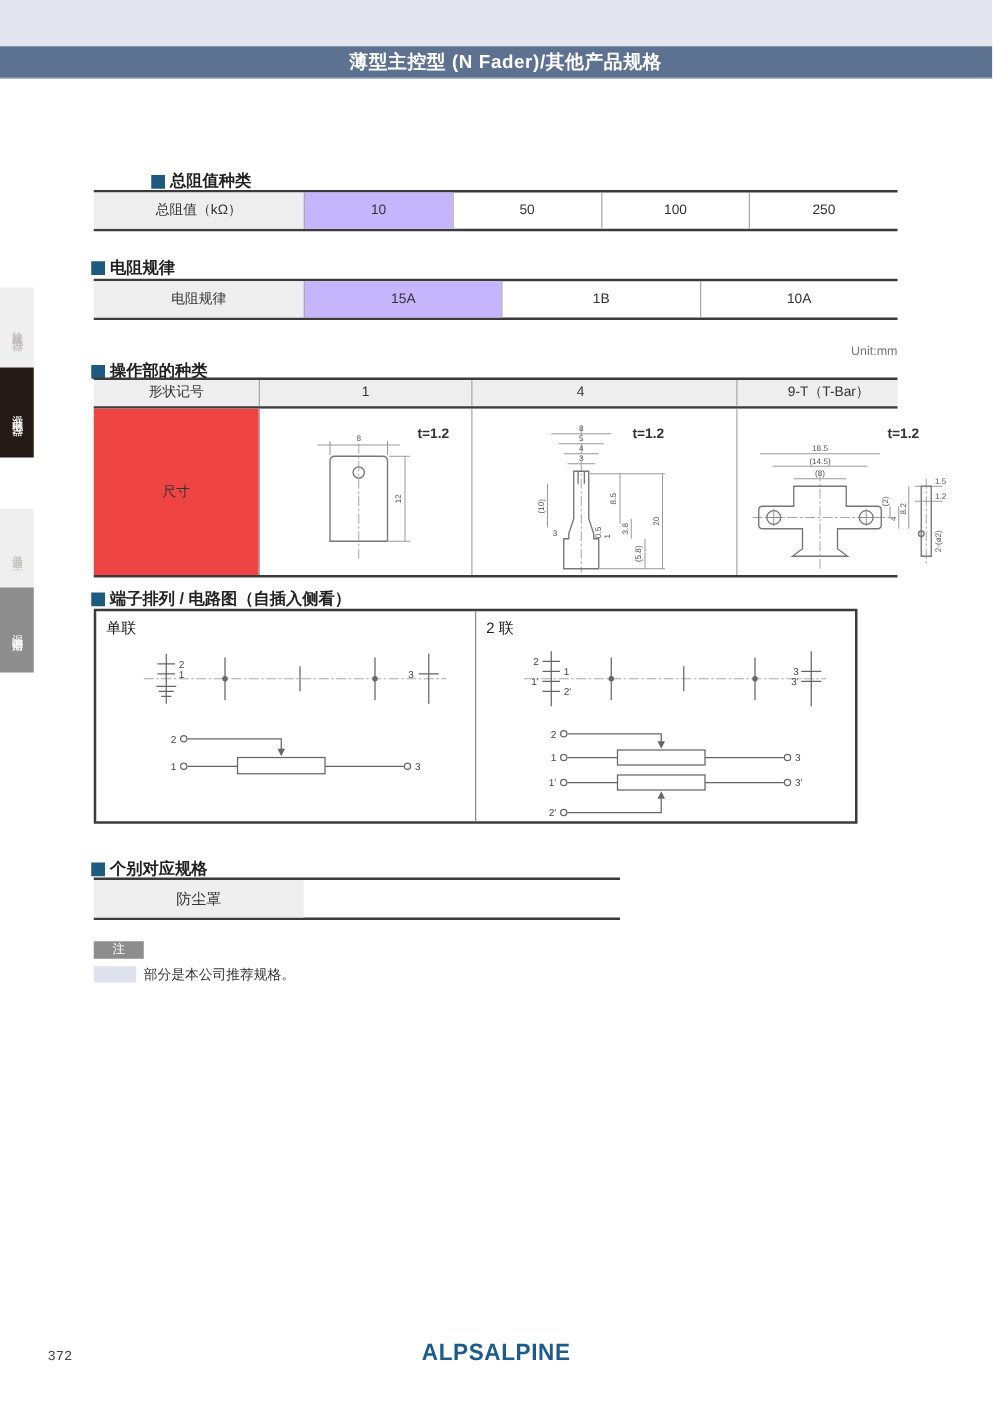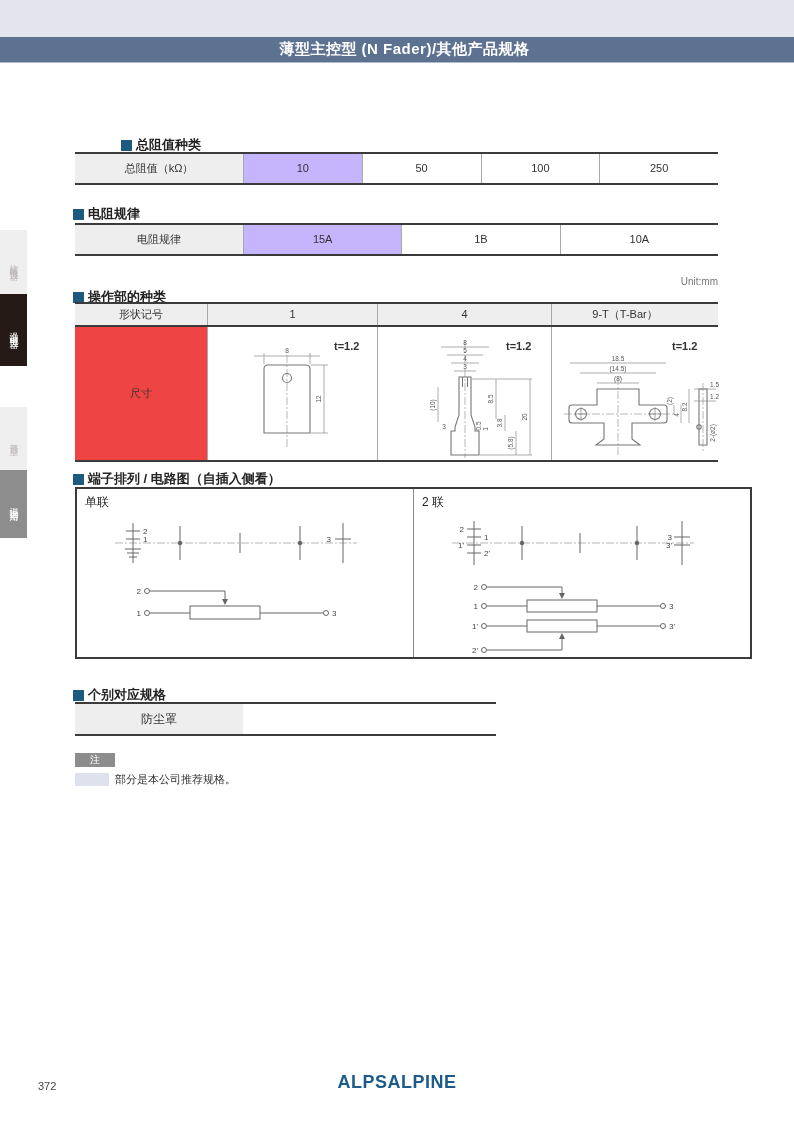--- a/index.html
+++ b/index.html
@@ -42,45 +42,45 @@
                  border-top:2px solid #3b3b3b; border-bottom:2px solid #3b3b3b; }
   .lever-head { display:flex; border-bottom:2px solid #3b3b3b; background:#efeeee; }
   .lever-head .hcell { height:21px; line-height:21px; text-align:center; font-size:11px; color:#333; }
   .lever-head .hcell + .hcell { border-left:1px solid #a9a9a9; }
   .lever-body { display:flex; background:#fff; }
   .lever-body .dcell { height:133px; }
   .lever-body .dcell + .dcell { border-left:1px solid #a9a9a9; }
   .c0 { width:132px; flex:none; }
   .c1 { width:170px; flex:none; }
   .c2 { width:174px; flex:none; }
-  .c3 { width:147px; flex:none; }
+  .c3 { width:147px; flex:none;margin-left:38px; }
   .dim-label { background:#ef4444; display:flex; align-items:center; justify-content:center; font-size:11px; color:#333; }
 
   
-  .term-box { position:absolute; top:487px; left:0; width:677px; height:172px;
+  .term-box { position:absolute; top:487px; left:0; width:611px; height:172px;
               border:2px solid #3b3b3b; display:flex; }
   .term-panel { flex:1; position:relative; }
   .term-panel.left { border-right:1px solid #8a8a8a; }
   .term-label { position:absolute; top:5px; left:8px; font-size:12px; color:#222; }
   .arr-svg { position:absolute; top:24px; left:8px; }
   .cir-svg { position:absolute; top:86px; left:8px; }
 
   
   .indiv-table { position:absolute; top:702px; left:0; width:421px; display:flex;
                  border-top:2px solid #3b3b3b; border-bottom:2px solid #3b3b3b;gap:48px; }
   .indiv-table .cell { height:30px; line-height:30px; text-align:center; font-size:12px; color:#333; }
   .indiv-table .vcell { flex:1; border-left:2px solid #3b3b3b; }
 
   .note-badge { position:absolute; top:753px; left:0; width:40px; height:14px; background:#8d8d8d;
                 color:#fff; font-size:10px; text-align:center; line-height:14px; }
   .note-line { position:absolute; top:772px; left:0; display:flex; align-items:center; gap:6px; }
   .note-swatch { width:34px; height:13px; background:#dfe1ed; }
   .note-line span { font-size:11px; color:#333; }
 
-  .page-num { position:absolute; left:38px; top:1080px; font-size:11px; color:#444; }
+  .page-num { position:absolute; left:38px; top:1080px; font-size:11px; color:#444;font-family:Liberation Mono, monospace; }
   .logo { position:absolute; left:0; right:0; top:1072px; text-align:center;
           font-size:18px; font-weight:800; color:#1d5c8a; letter-spacing:0.5px;
           transform:scaleY(1.05); font-family:"Liberation Sans","DejaVu Sans",sans-serif; }
 
   svg text { font-family:"Liberation Sans","DejaVu Sans",sans-serif; fill:#555; }
   .draw { stroke:#777; fill:none; stroke-width:1.1; }
   .dim  { stroke:#8a8a8a; fill:none; stroke-width:0.7; }
   .cl   { stroke:#9a9a9a; fill:none; stroke-width:0.7; stroke-dasharray:8 2 2 2; }
   .tnum { font-size:8px; fill:#444; }
   .dnum { font-size:6.5px; fill:#555; }

